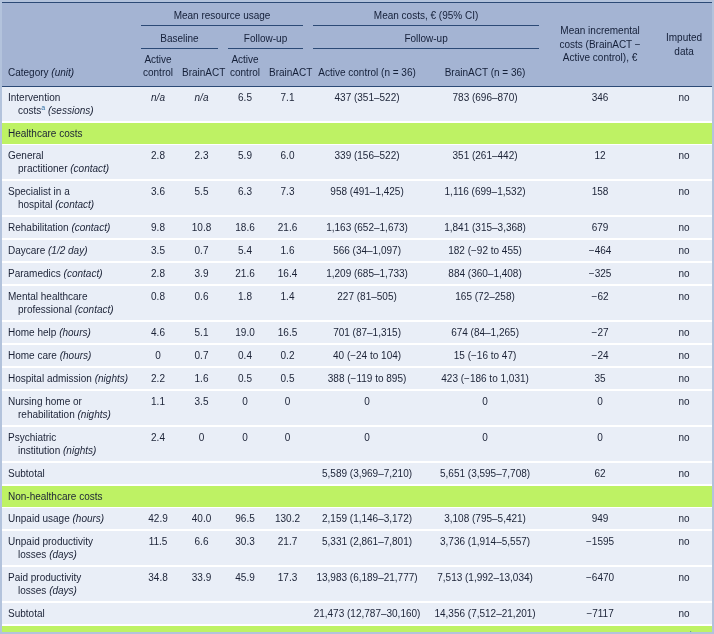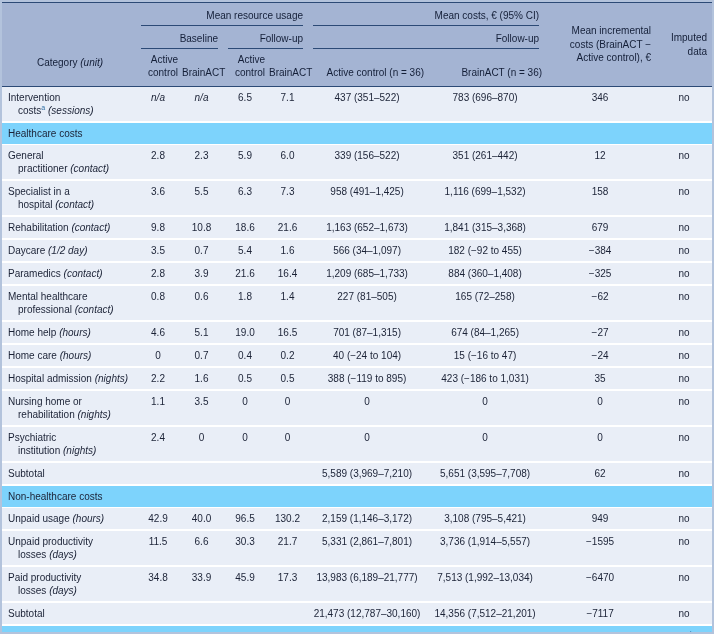--- a/index.html
+++ b/index.html
@@ -2,35 +2,35 @@
 <html style="--header-bg: #a4b4d3; --row-shade: #e9eef7; --rule-dark: #2c4a76; --rule-light: #a9bbd6; --frame-border: #b3c3dc; --footnote: #2d6da3;"><head>
 <meta charset="utf-8">
 <style>
   *{box-sizing:border-box;margin:0;padding:0}
   html,body{background:#fff}
   body{width:714px;height:634px;font-family:"Liberation Sans",sans-serif;color:#1b2236;overflow:hidden}
   .frame{width:714px;height:634px;border:2px solid var(--frame-border,#b3c3dc);background:#fff;overflow:hidden}
   table{width:710px;border-collapse:collapse;table-layout:fixed;font-size:10px;line-height:1.3;
         border-top:1px solid var(--rule-dark,#2c4a76);border-bottom:1px solid var(--rule-dark,#2c4a76)}
   thead{border-bottom:1px solid var(--rule-dark,#2c4a76)}
-  thead th{background:var(--header-bg,#a4b4d3);font-weight:normal;color:#141f38;text-align:right;vertical-align:bottom;padding:2px 3px}
+  thead th{background:var(--header-bg,#a4b4d3);font-weight:normal;color:#141f38;text-align:center;vertical-align:bottom;padding:2px 3px}
   th.grp,th.sub{padding:6px 5px 0}
   .grp-line{display:block;padding-bottom:3px;border-bottom:1px solid var(--rule-dark,#2c4a76)}
   th.colh{vertical-align:bottom;padding:4px 2px 7px}
-  th.cath{text-align:center;vertical-align:bottom;padding:4px 4px 17px 6px}
+  th.cath{text-align:left;vertical-align:bottom;padding:4px 4px 7px 6px}
   th.cath i{font-style:italic}
   th.inc,th.imp{vertical-align:middle;padding:4px 5px;line-height:1.35}
   tbody td{vertical-align:top;text-align:center;padding:4px 1px}
   td.cat{text-align:left;padding:4px 2px 4px 16px;text-indent:-10px}
   td.cat.plain,td.section-cell{padding-left:6px;text-indent:0}
   td.cat i{}
   td.val{white-space:nowrap}
   td.val i{}
   tr.row-data,tr.row-subtotal{background:var(--row-shade,#e9eef7);border-bottom:2px solid #fff}
-  tr.row-section,tr.row-total{background:#7dd3fc}
+  tr.row-section,tr.row-total{background:#bef264}
   tr.row-section{border-bottom:1px solid #fff}
   tr.row-total{border-top:1px solid var(--rule-light,#a9bbd6)}
   sup.fn{font-size:7px;color:var(--footnote,#2d6da3);vertical-align:super;line-height:0;cursor:pointer}
 </style>
 </head>
 <body>
 
 <div class="frame">
   <table>
     <colgroup>
@@ -132,21 +132,21 @@
           <td class="val">no</td>
         </tr>
         <tr class="row-data">
           <td class="cat"><span>Daycare</span><i class="unit">&nbsp;(1/2 day)</i></td>
           <td class="val">3.5</td>
           <td class="val">0.7</td>
           <td class="val">5.4</td>
           <td class="val">1.6</td>
           <td class="val">566 (34–1,097)</td>
           <td class="val">182 (−92 to 455)</td>
-          <td class="val">−384</td>
+          <td class="val">−464</td>
           <td class="val">no</td>
         </tr>
         <tr class="row-data">
           <td class="cat"><span>Paramedics</span><i class="unit">&nbsp;(contact)</i></td>
           <td class="val">2.8</td>
           <td class="val">3.9</td>
           <td class="val">21.6</td>
           <td class="val">16.4</td>
           <td class="val">1,209 (685–1,733)</td>
           <td class="val">884 (360–1,408)</td>

